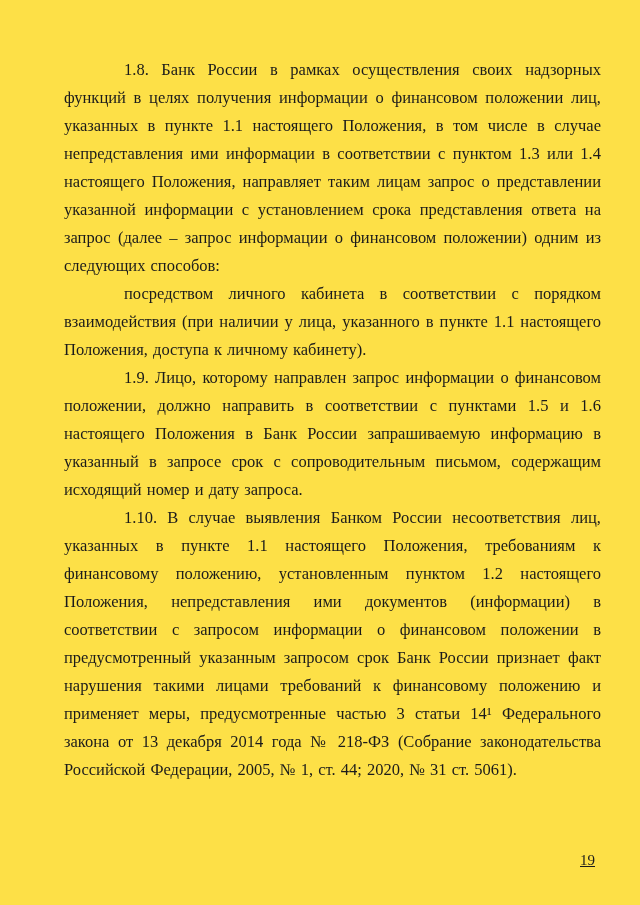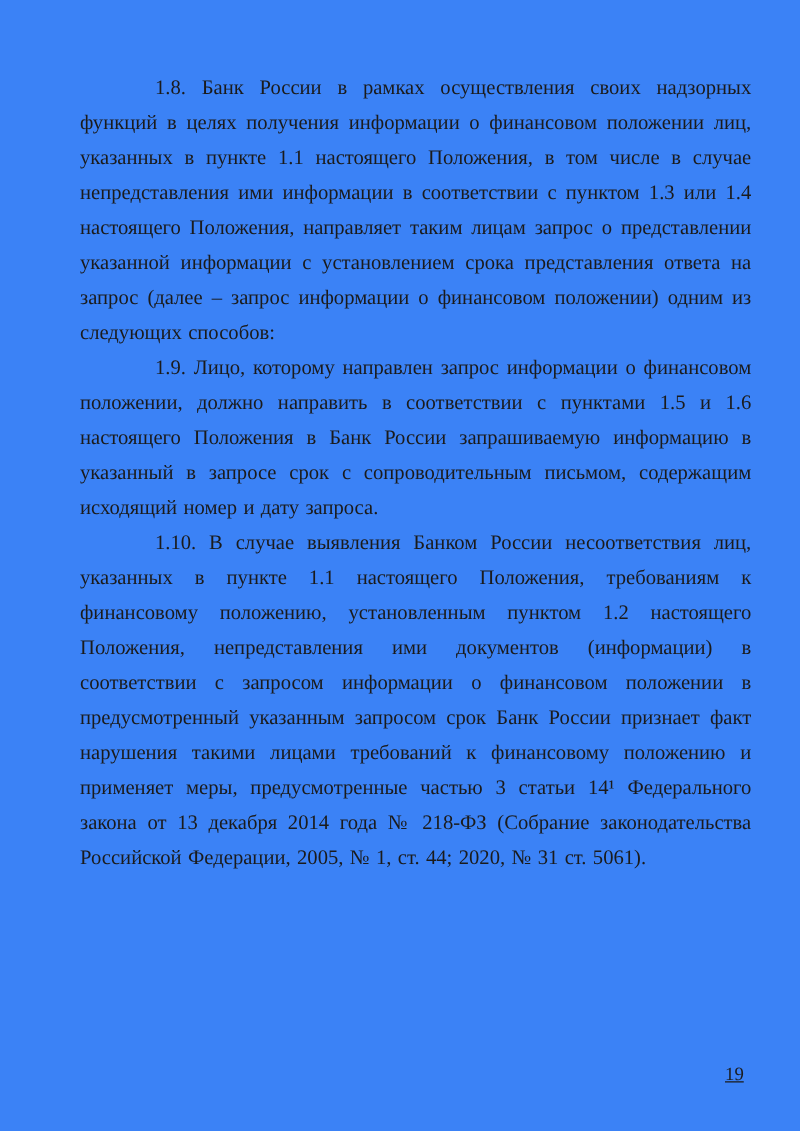--- a/index.html
+++ b/index.html
@@ -4,21 +4,21 @@
 <style>
   html, body {
     margin: 0;
     padding: 0;
     background: #ffffff;
   }
   .page {
     position: relative;
     width: 640px;
     height: 905px;
-    background: #3b82f6;
+    background: #fde047;
     font-family: "Liberation Serif", "DejaVu Serif", serif;
     color: #1b1b1b;
     overflow: hidden;
   }
   .text-block {
     position: absolute;
     left: 64px;
     top: 56px;
     width: 537px;
   }
@@ -41,17 +41,18 @@
     color: #1b1b1b;
     text-decoration: underline;
   }
 </style>
 </head>
 <body>
 
 <div class="page">
   <div class="text-block">
     <p class="para">1.8. Банк России в рамках осуществления своих надзорных функций в целях получения информации о финансовом положении лиц, указанных в пункте 1.1 настоящего Положения, в том числе в случае непредставления ими информации в соответствии с пунктом 1.3 или 1.4 настоящего Положения, направляет таким лицам запрос о представлении указанной информации с установлением срока представления ответа на запрос (далее – запрос информации о финансовом положении) одним из следующих способов:</p>
+    <p class="para">посредством личного кабинета в соответствии с порядком взаимодействия (при наличии у лица, указанного в пункте 1.1 настоящего Положения, доступа к личному кабинету).</p>
     <p class="para">1.9. Лицо, которому направлен запрос информации о финансовом положении, должно направить в соответствии с пунктами 1.5 и 1.6 настоящего Положения в Банк России запрашиваемую информацию в указанный в запросе срок с сопроводительным письмом, содержащим исходящий номер и дату запроса.</p>
     <p class="para">1.10. В случае выявления Банком России несоответствия лиц, указанных в пункте 1.1 настоящего Положения, требованиям к финансовому положению, установленным пунктом 1.2 настоящего Положения, непредставления ими документов (информации) в соответствии с запросом информации о финансовом положении в предусмотренный указанным запросом срок Банк России признает факт нарушения такими лицами требований к финансовому положению и применяет меры, предусмотренные частью 3 статьи 14¹ Федерального закона от 13 декабря 2014 года № 218-ФЗ (Собрание законодательства Российской Федерации, 2005, № 1, ст. 44; 2020, № 31 ст. 5061).</p>
   </div>
   <div class="page-number">19</div>
 </div>
 
 </body></html>

